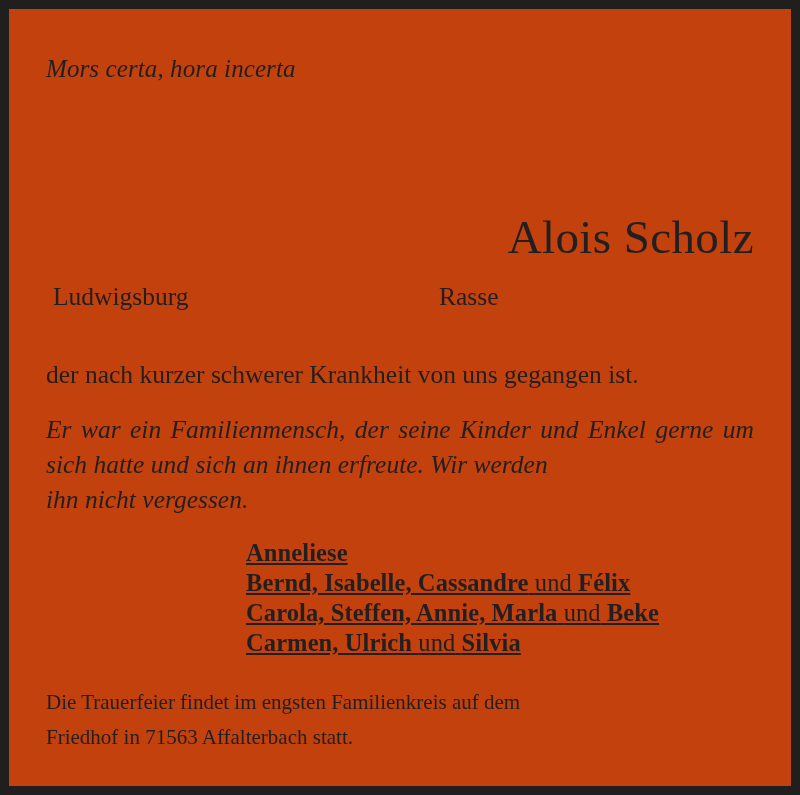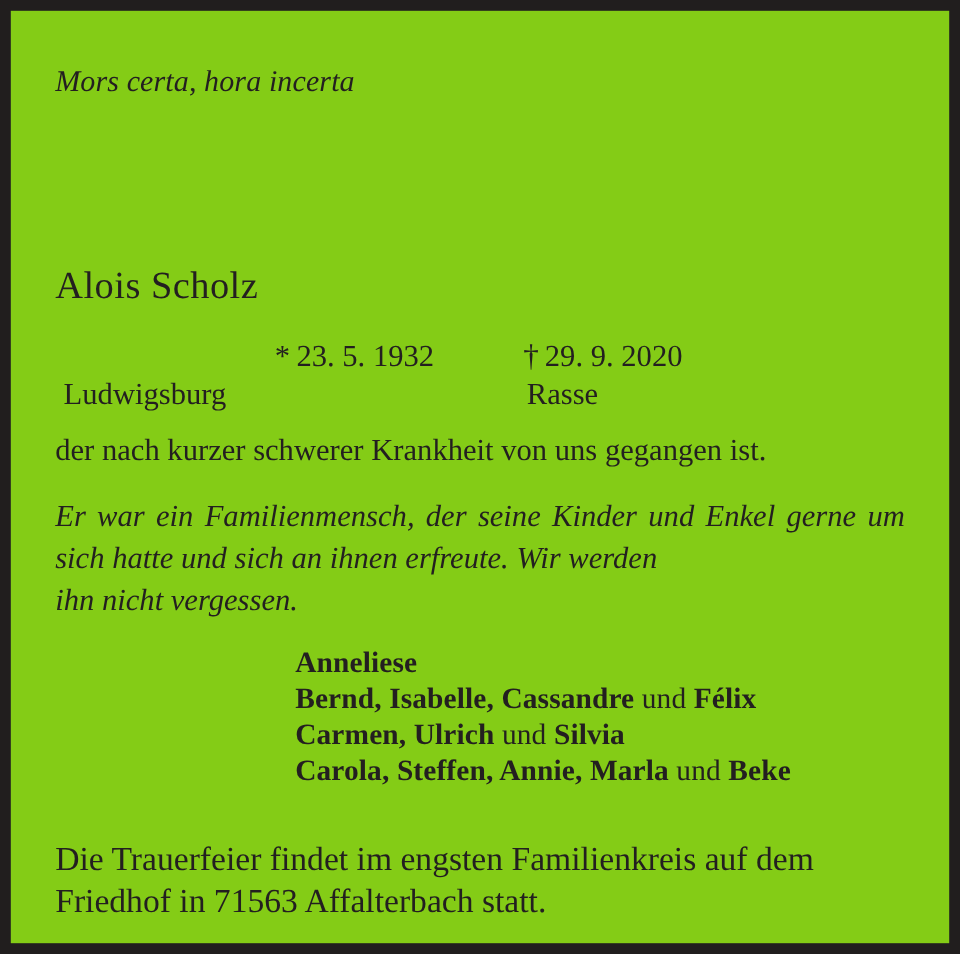--- a/index.html
+++ b/index.html
@@ -7,21 +7,21 @@
     margin: 0;
     padding: 0;
     background: #ffffff;
   }
 
   .notice {
     position: relative;
     width: 800px;
     height: 795px;
     box-sizing: border-box;
-    background: #84cc16;
+    background: #c2410c;
     border: 9px solid #211e1e;
     font-family: "Liberation Serif", "DejaVu Serif", serif;
     color: #231f20;
     overflow: hidden;
   }
 
   .inner {
     position: absolute;
     left: 37px;
     right: 37px;
@@ -55,22 +55,22 @@
     display: block;
     text-align: left;
   }
 
   
   .deceased-name {
     position: absolute;
     top: 201px;
     left: 0;
     right: 0;
-    text-align: left;
-    font-size: 32px;
+    text-align: right;
+    font-size: 47px;
     line-height: 54px;
     font-weight: 400;
     letter-spacing: 0.4px;
     white-space: nowrap;
   }
 
   
   .life-data {
     position: absolute;
     top: 272px;
@@ -137,57 +137,50 @@
     line-height: 30px;
     font-weight: 700;
     letter-spacing: 0.1px;
   }
   .survivors .conj {
     font-weight: 400;
     text-align: center;
   }
   .survivors-line {
     white-space: nowrap;
+    text-decoration: underline;
   }
 
   
   .closing {
     position: absolute;
-    top: 690px;
-    left: 0;
-    right: 0;
-    font-size: 28px;
+    top: 676px;
+    left: 0;
+    right: 0;
+    font-size: 21px;
     line-height: 35px;
     text-align: justify;
   }
   .closing .last-line {
     display: block;
     text-align: left;
   }
 </style>
 </head>
 <body>
 
 <div class="notice">
   <div class="inner">
 
     <div class="motto">Mors certa, hora incerta</div>
 
 
     <div class="deceased-name">Alois Scholz</div>
 
     <div class="life-data">
-      <div class="life-row">
-        <div class="life-col birth">
-          <span class="sym star">*</span><span>23. 5. 1932</span>
-        </div>
-        <div class="life-col death">
-          <span class="sym dagger">†</span><span>29. 9. 2020</span>
-        </div>
-      </div>
       <div class="life-row">
         <div class="life-col death">
           <span class="place">Ludwigsburg</span>
         </div>
         <div class="life-col birth">
           <span class="place">Rasse</span>
         </div>
       </div>
     </div>
 
@@ -204,29 +197,29 @@
     <div class="survivors">
       <div class="survivors-line">
         <span>Anneliese</span>
       </div>
       <div class="survivors-line">
         <span>Bernd, Isabelle, Cassandre</span>
         <span class="conj">und</span>
         <span>Félix</span>
       </div>
       <div class="survivors-line">
+        <span>Carola, Steffen, Annie, Marla</span>
+        <span class="conj">und</span>
+        <span>Beke</span>
+      </div>
+      <div class="survivors-line">
         <span>Carmen, Ulrich</span>
         <span class="conj">und</span>
         <span>Silvia</span>
       </div>
-      <div class="survivors-line">
-        <span>Carola, Steffen, Annie, Marla</span>
-        <span class="conj">und</span>
-        <span>Beke</span>
-      </div>
     </div>
 
     <div class="closing">
       <span>Die Trauerfeier findet im engsten Familienkreis auf dem</span>
       <span class="last-line">Friedhof in 71563 Affalterbach statt.</span>
     </div>
 
   </div>
 </div>
 

